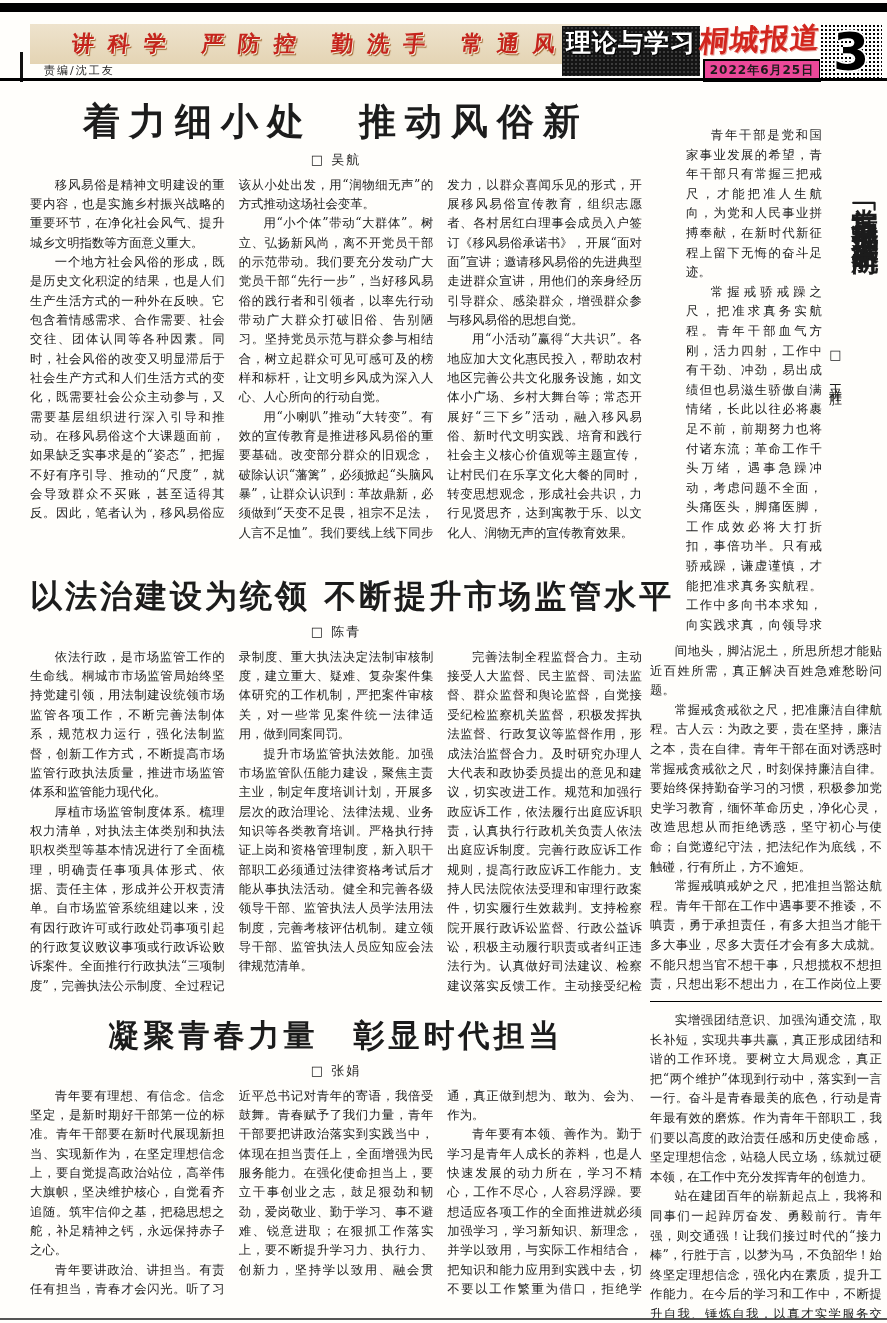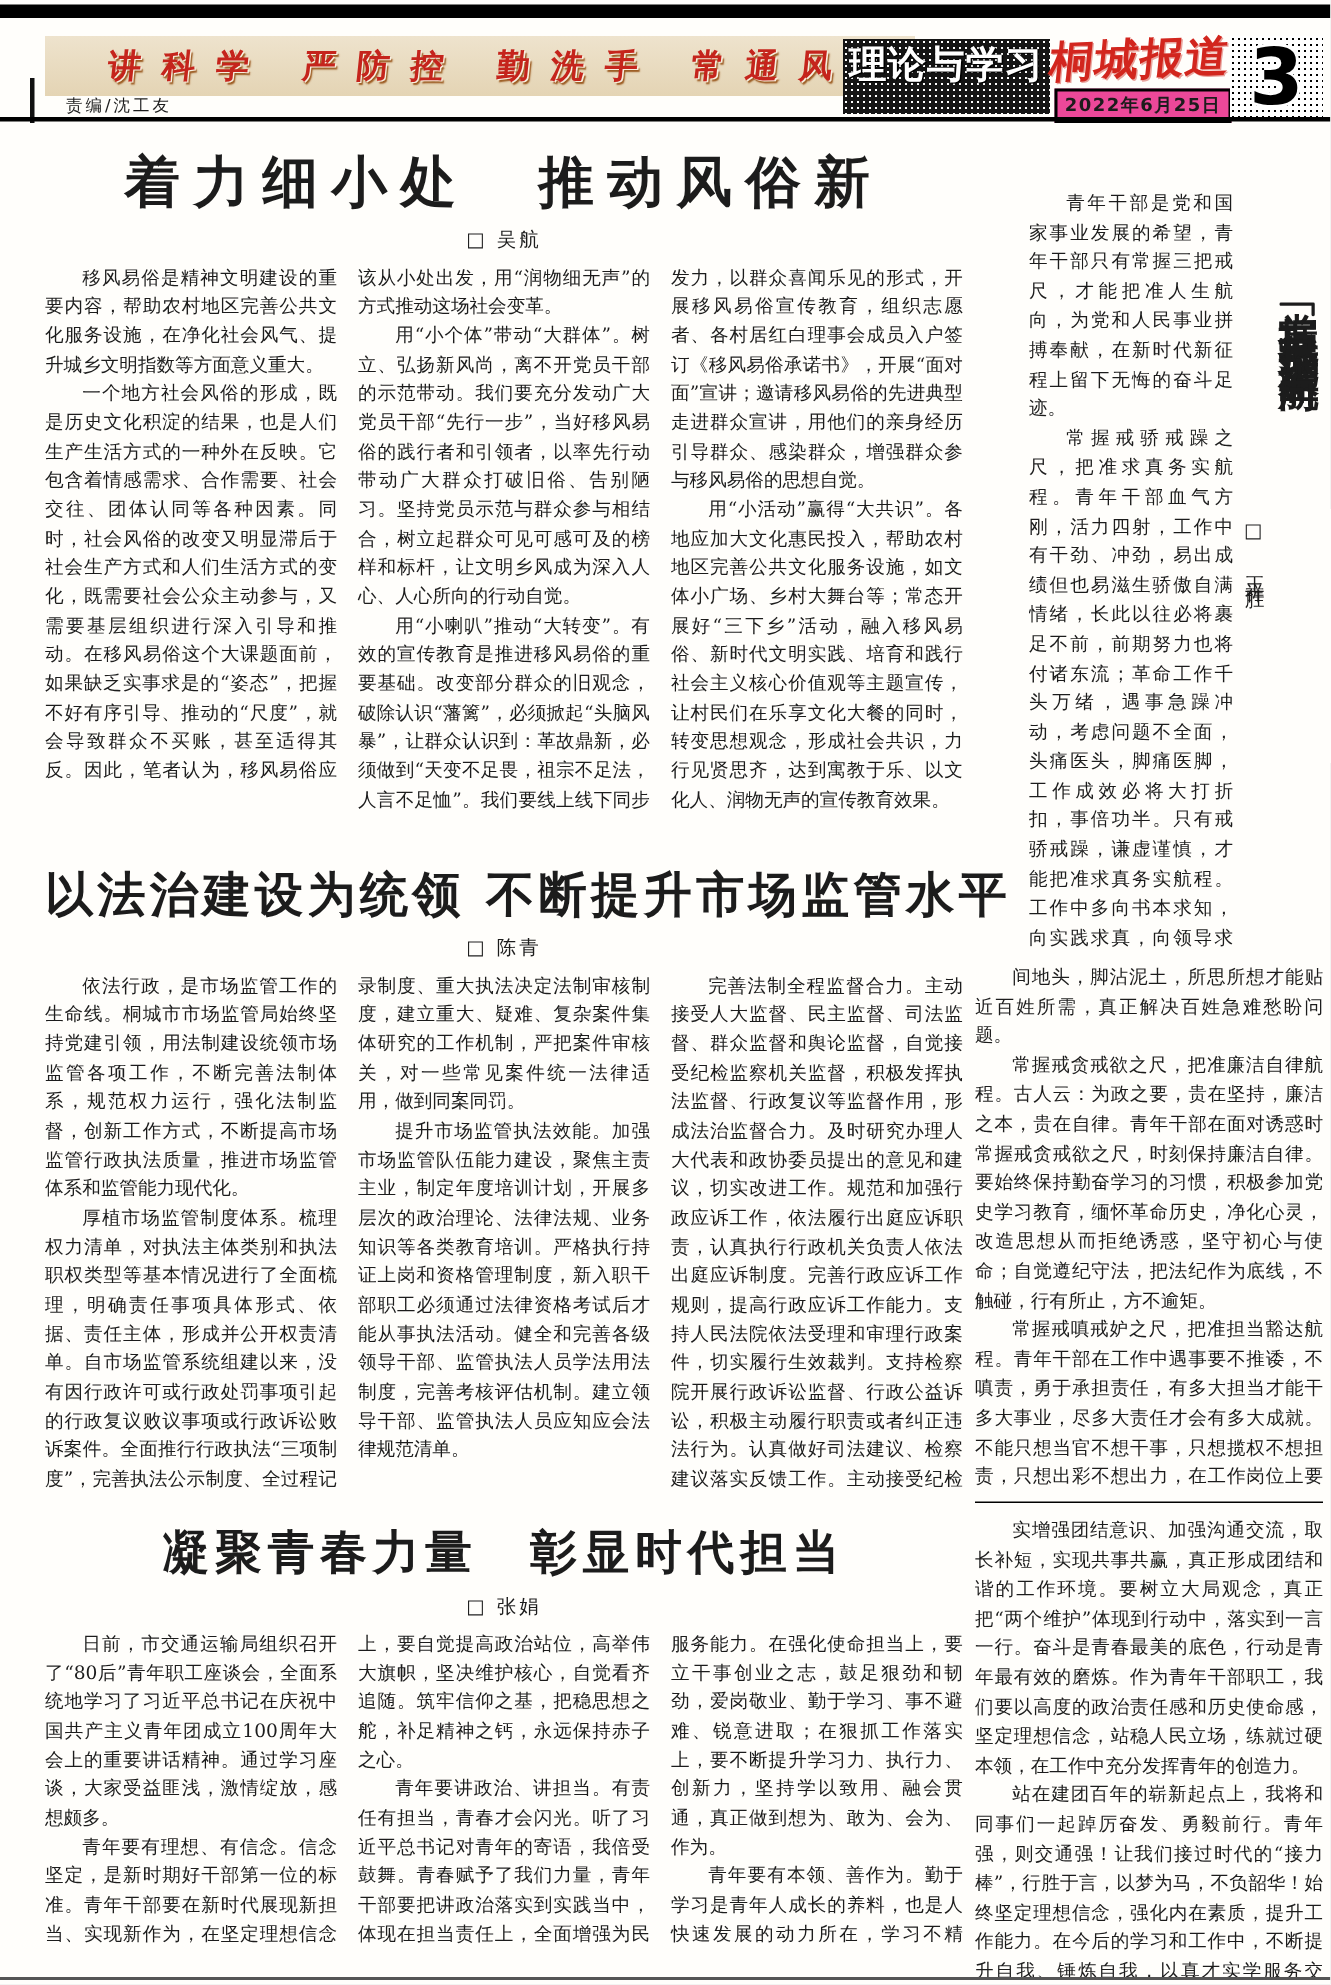--- a/index.html
+++ b/index.html
@@ -79,21 +79,21 @@
   <div class="datebox">2022年6月25日</div>
   <div class="pagenumblock">
     <span>3</span>
   </div>
   <div class="headrule"></div>
 
   <div class="article a1" style="top:100px;">
     <div class="a-title">着力细小处　推动风俗新</div>
     <div class="a-byline">□ 吴航</div>
     <div class="a-body cols3">
-      <p>移风易俗是精神文明建设的重要内容，帮助农村地区完善公共文化服务设施，在净化社会风气、提升城乡文明指数等方面意义重大。</p>
+      <p>移风易俗是精神文明建设的重要内容，也是实施乡村振兴战略的重要环节，在净化社会风气、提升城乡文明指数等方面意义重大。</p>
       <p>一个地方社会风俗的形成，既是历史文化积淀的结果，也是人们生产生活方式的一种外在反映。它包含着情感需求、合作需要、社会交往、团体认同等各种因素。同时，社会风俗的改变又明显滞后于社会生产方式和人们生活方式的变化，既需要社会公众主动参与，又需要基层组织进行深入引导和推动。在移风易俗这个大课题面前，如果缺乏实事求是的“姿态”，把握不好有序引导、推动的“尺度”，就会导致群众不买账，甚至适得其反。因此，笔者认为，移风易俗应该从小处出发，用“润物细无声”的方式推动这场社会变革。</p>
       <p>用“小个体”带动“大群体”。树立、弘扬新风尚，离不开党员干部的示范带动。我们要充分发动广大党员干部“先行一步”，当好移风易俗的践行者和引领者，以率先行动带动广大群众打破旧俗、告别陋习。坚持党员示范与群众参与相结合，树立起群众可见可感可及的榜样和标杆，让文明乡风成为深入人心、人心所向的行动自觉。</p>
       <p>用“小喇叭”推动“大转变”。有效的宣传教育是推进移风易俗的重要基础。改变部分群众的旧观念，破除认识“藩篱”，必须掀起“头脑风暴”，让群众认识到：革故鼎新，必须做到“天变不足畏，祖宗不足法，人言不足恤”。我们要线上线下同步发力，以群众喜闻乐见的形式，开展移风易俗宣传教育，组织志愿者、各村居红白理事会成员入户签订《移风易俗承诺书》，开展“面对面”宣讲；邀请移风易俗的先进典型走进群众宣讲，用他们的亲身经历引导群众、感染群众，增强群众参与移风易俗的思想自觉。</p>
       <p>用“小活动”赢得“大共识”。各地应加大文化惠民投入，帮助农村地区完善公共文化服务设施，如文体小广场、乡村大舞台等；常态开展好“三下乡”活动，融入移风易俗、新时代文明实践、培育和践行社会主义核心价值观等主题宣传，让村民们在乐享文化大餐的同时，转变思想观念，形成社会共识，力行见贤思齐，达到寓教于乐、以文化人、润物无声的宣传教育效果。</p>
 
     </div>
   </div>
 
   <div class="article a2" style="top:578px;">
     <div class="a-title">以法治建设为统领 不断提升市场监管水平</div>
@@ -104,21 +104,20 @@
       <p>提升市场监管执法效能。加强市场监管队伍能力建设，聚焦主责主业，制定年度培训计划，开展多层次的政治理论、法律法规、业务知识等各类教育培训。严格执行持证上岗和资格管理制度，新入职干部职工必须通过法律资格考试后才能从事执法活动。健全和完善各级领导干部、监管执法人员学法用法制度，完善考核评估机制。建立领导干部、监管执法人员应知应会法律规范清单。</p>
       <p>完善法制全程监督合力。主动接受人大监督、民主监督、司法监督、群众监督和舆论监督，自觉接受纪检监察机关监督，积极发挥执法监督、行政复议等监督作用，形成法治监督合力。及时研究办理人大代表和政协委员提出的意见和建议，切实改进工作。规范和加强行政应诉工作，依法履行出庭应诉职责，认真执行行政机关负责人依法出庭应诉制度。完善行政应诉工作规则，提高行政应诉工作能力。支持人民法院依法受理和审理行政案件，切实履行生效裁判。支持检察院开展行政诉讼监督、行政公益诉讼，积极主动履行职责或者纠正违法行为。认真做好司法建议、检察建议落实反馈工作。主动接受纪检监察监督，有效预防执法风险、廉政风险。强化舆情监测，认真调查新闻媒体反映的热点焦点问题，并依法及时作出处理。</p>
 
     </div>
   </div>
 
   <div class="article a3" style="top:1018px;">
     <div class="a-title">凝聚青春力量　彰显时代担当</div>
     <div class="a-byline">□ 张娟</div>
     <div class="a-body cols3">
-      <p>日前，市交通运输局组织召开了“80后”青年职工座谈会，全面系统地学习了习近平总书记在庆祝中国共产主义青年团成立100周年大会上的重要讲话精神。通过学习座谈，大家受益匪浅，激情绽放，感想颇多。</p>
       <p>青年要有理想、有信念。信念坚定，是新时期好干部第一位的标准。青年干部要在新时代展现新担当、实现新作为，在坚定理想信念上，要自觉提高政治站位，高举伟大旗帜，坚决维护核心，自觉看齐追随。筑牢信仰之基，把稳思想之舵，补足精神之钙，永远保持赤子之心。</p>
       <p>青年要讲政治、讲担当。有责任有担当，青春才会闪光。听了习近平总书记对青年的寄语，我倍受鼓舞。青春赋予了我们力量，青年干部要把讲政治落实到实践当中，体现在担当责任上，全面增强为民服务能力。在强化使命担当上，要立干事创业之志，鼓足狠劲和韧劲，爱岗敬业、勤于学习、事不避难、锐意进取；在狠抓工作落实上，要不断提升学习力、执行力、创新力，坚持学以致用、融会贯通，真正做到想为、敢为、会为、作为。</p>
       <p>青年要有本领、善作为。勤于学习是青年人成长的养料，也是人快速发展的动力所在，学习不精心，工作不尽心，人容易浮躁。要想适应各项工作的全面推进就必须加强学习，学习新知识、新理念，并学以致用，与实际工作相结合，把知识和能力应用到实践中去，切不要以工作繁重为借口，拒绝学习。青年干部要埋头干，不浮躁；要在做实事、办大事、了难事中增长才干；要坚持问题导向，创新工作方法，不断提升发现问题和解决问题的能力，提高工作效率。始终爱岗敬业，履职尽责，用愉悦的心情全身心投入工作之中。</p>
 
     </div>
   </div>
 
   <div class="rightzone">
     <div class="r-toprow">
       <div class="r-narrow">

